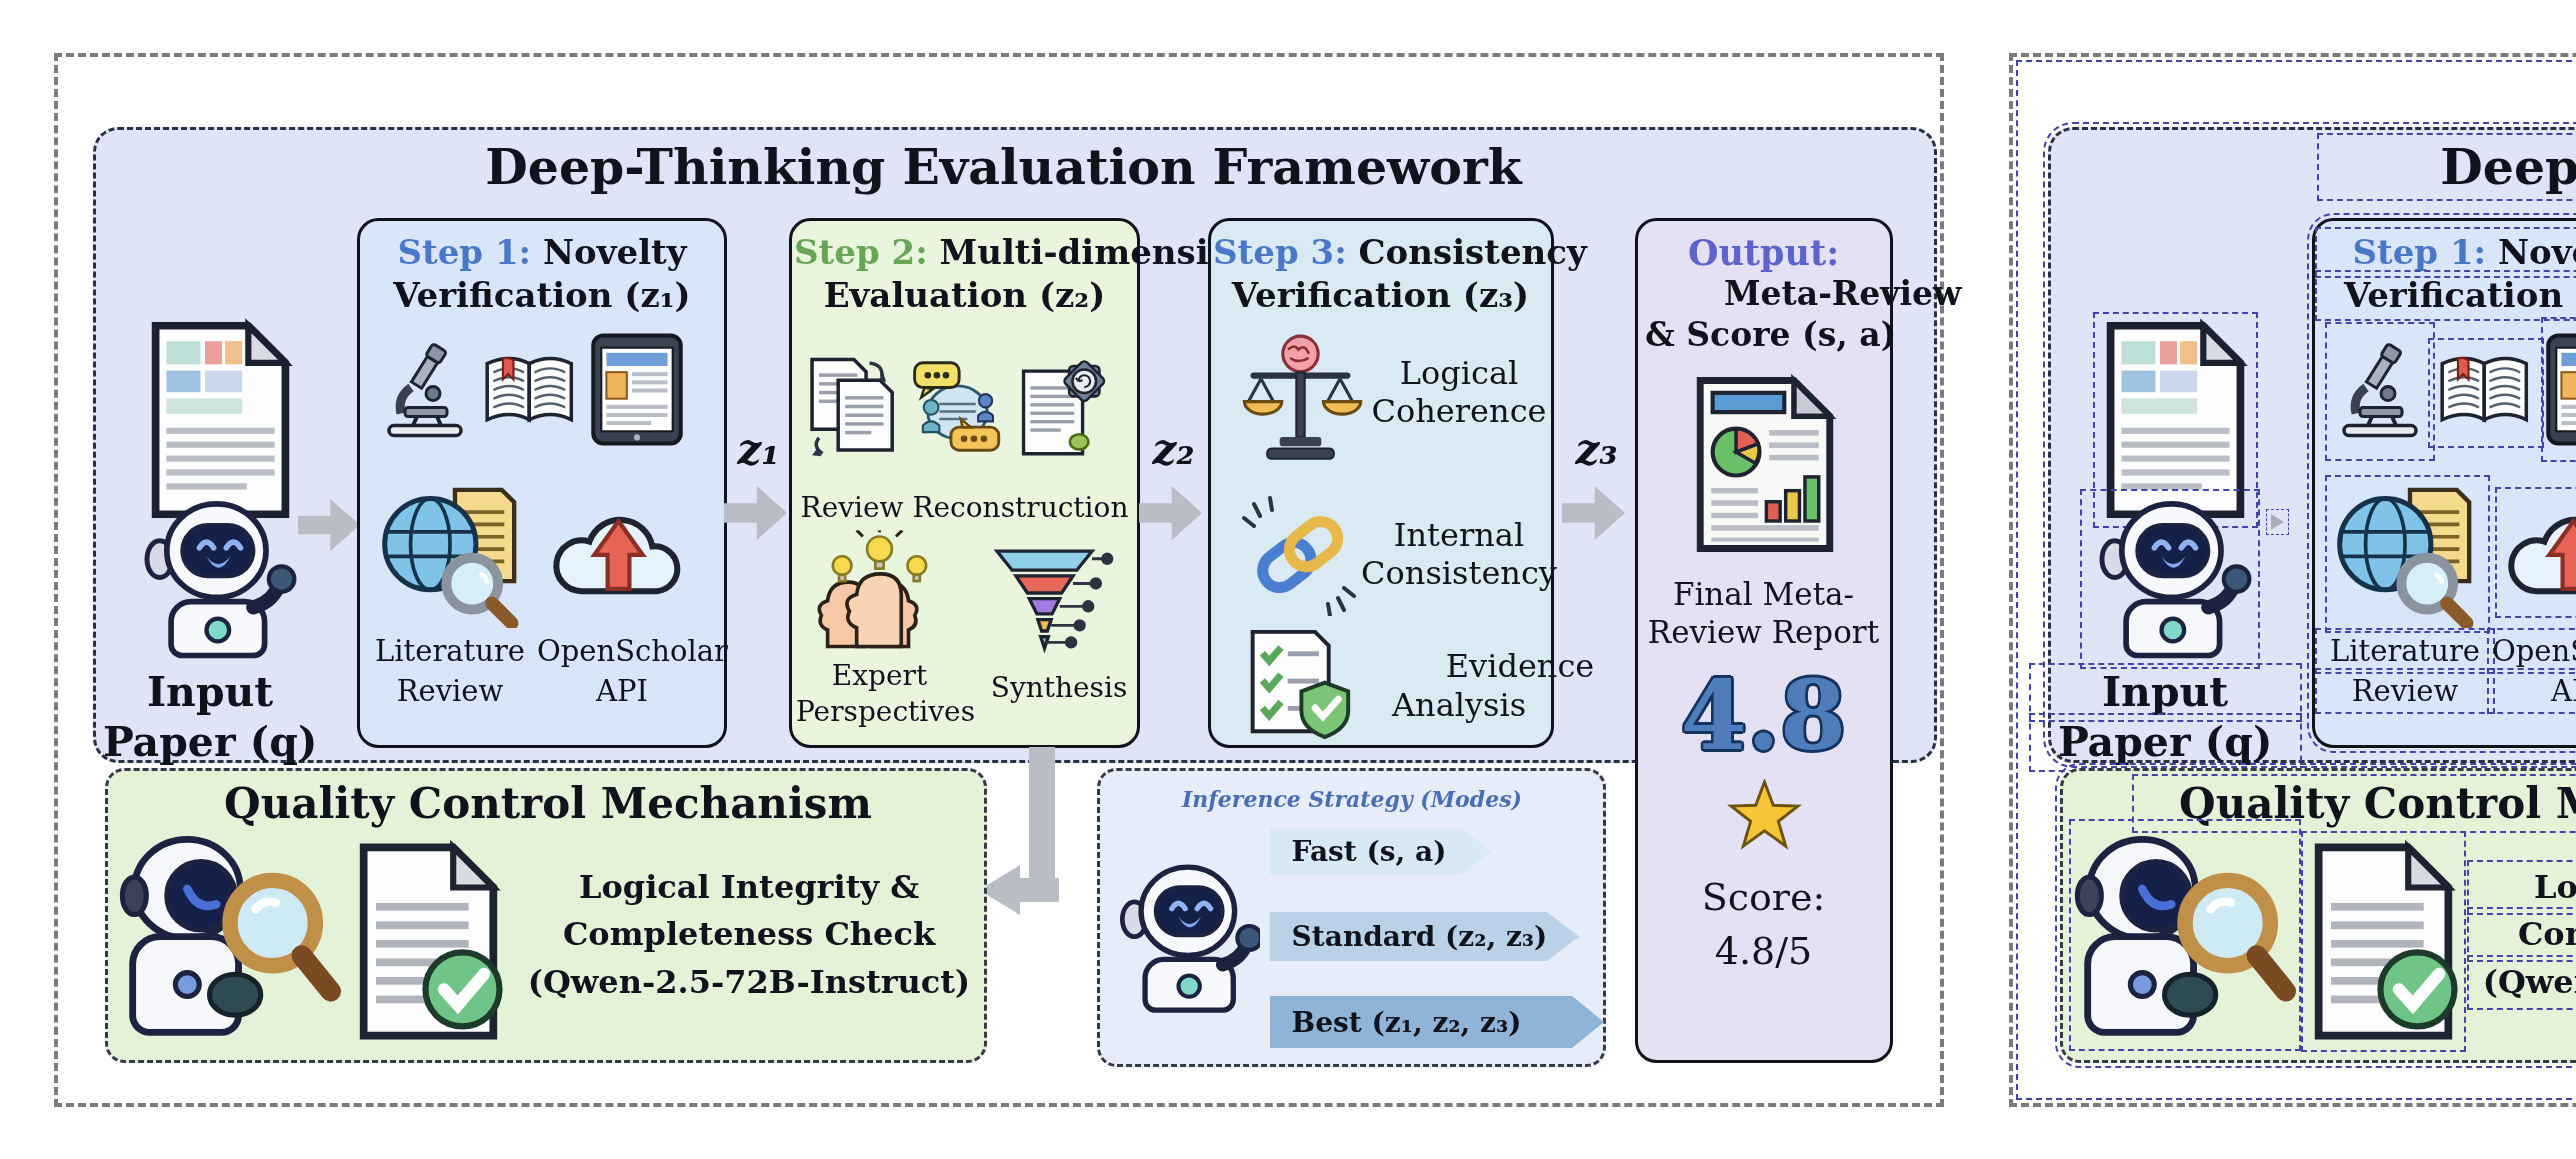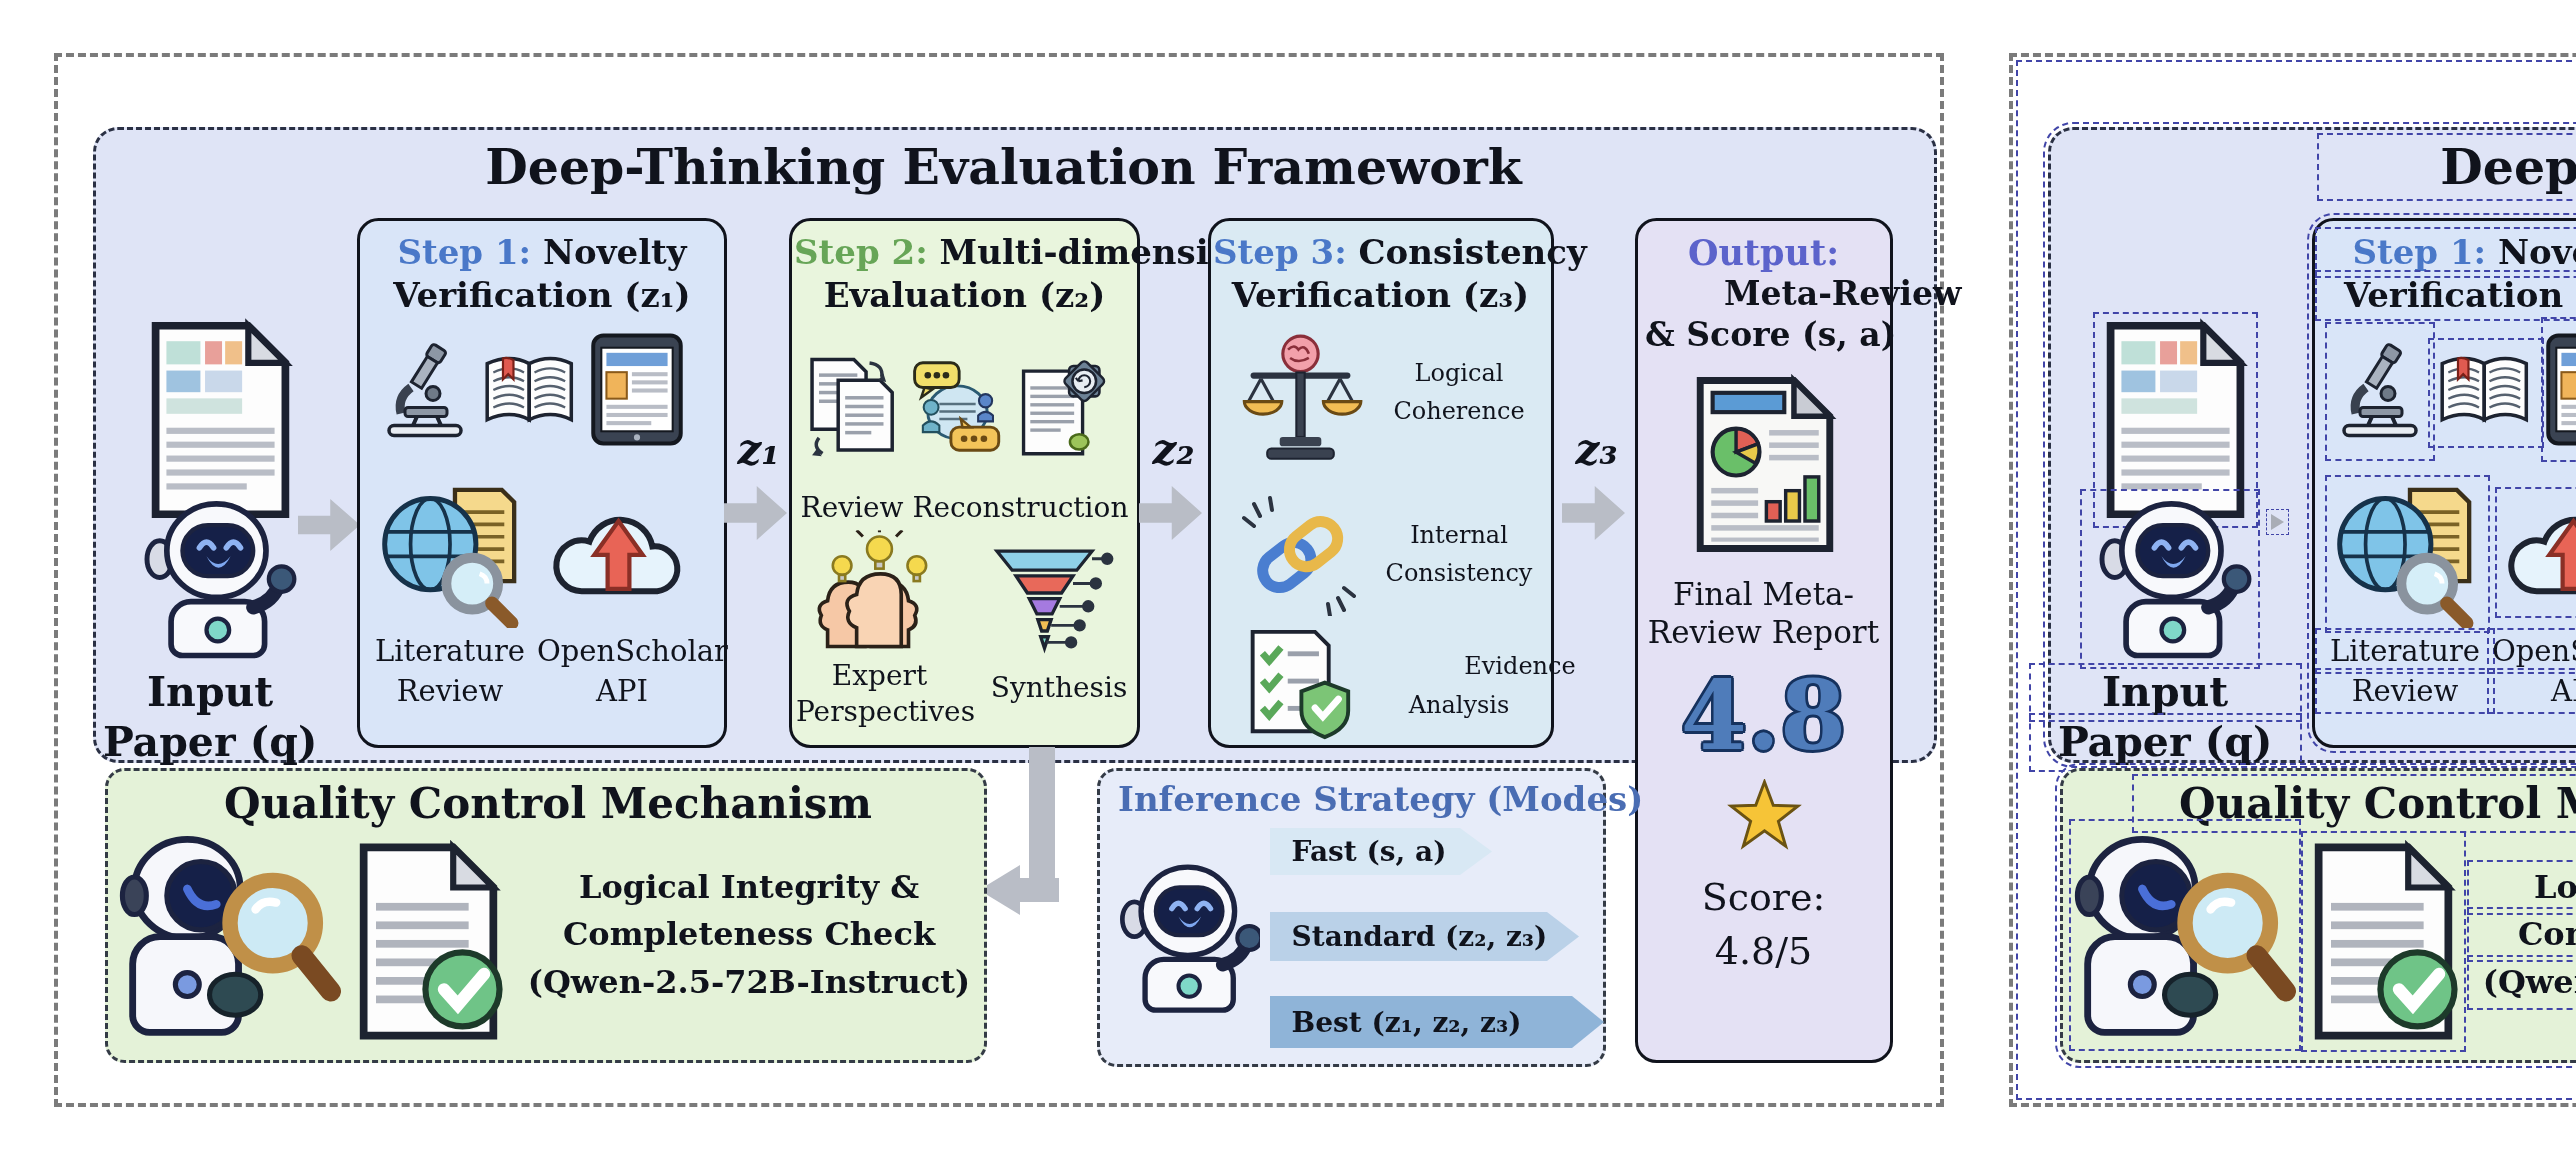--- a/index.html
+++ b/index.html
@@ -23,31 +23,31 @@
   .box-qc{position:absolute;left:47px;top:711px;width:882px;height:295px;background:#e4f2d8;
           border:3.6px dashed #343b46;border-radius:19.6px;box-sizing:border-box;}
   .box-inf{position:absolute;left:1039px;top:711px;width:509px;height:299px;background:#e7ecf9;
            border:3.6px dashed #343b46;border-radius:19.6px;box-sizing:border-box;}
   
   .t{position:absolute;text-align:center;white-space:nowrap;}
   .fw-title{font-size:49px;font-weight:bold;}
   .step-line{font-size:34px;font-weight:bold;line-height:41px;height:41px;}
   .pfx-blue{color:#4a78c8;} .pfx-green{color:#67a557;} .pfx-indigo{color:#5c63cb;} .pfx-steel{color:#4a6db3;}
   .lbl{font-size:29px;line-height:36px;height:36px;}
-  .lbl58{font-size:24px;line-height:36px;height:36px;text-align:center;}
+  .lbl58{font-size:32px;line-height:36px;height:36px;text-align:center;}
   .lbl54{font-size:28px;line-height:34px;height:34px;}
   .zlab{font-size:42px;font-weight:bold;font-style:italic;line-height:49px;height:49px;}
   .in-lab{font-size:41px;font-weight:bold;line-height:49px;height:49px;}
   .out-line{font-size:33px;font-weight:bold;line-height:40px;height:40px;}
   .score-big{font-size:95px;font-weight:bold;color:#4f7cba;line-height:108px;height:108px;
              text-shadow:2.6px 0 #16325e,-2.6px 0 #16325e,0 2.6px #16325e,0 -2.6px #16325e,2.1px 2.1px #16325e,-2.1px -2.1px #16325e,2.1px -2.1px #16325e,-2.1px 2.1px #16325e;}
   .score-t{font-size:38px;line-height:47px;height:47px;}
   .qc-title{font-size:42px;font-weight:bold;line-height:49px;height:49px;}
   .qc-line{font-size:32px;font-weight:bold;line-height:45px;height:45px;}
-  .inf-title{font-size:34px;font-weight:bold;line-height:42px;height:42px;}
+  .inf-title{font-size:22px;font-weight:bold;line-height:42px;height:42px;font-style:italic;}
   
   .big-arrow{position:absolute;background:#b9bdc6;
              clip-path:polygon(0 32%,52% 32%,52% 0,100% 50%,52% 100%,52% 68%,0 68%);}
   .mini-arrow{display:none;position:absolute;width:0;height:0;border-top:8.2px solid transparent;
               border-bottom:8.2px solid transparent;border-left:13.4px solid #a9adb6;}
   .annotated .mini-arrow{display:block;outline:1.5px dashed #4145a8;outline-offset:4.6px;}
   .elbow-v{position:absolute;left:971px;top:690px;width:26px;height:155px;background:#b9bdc6;}
   .elbow-h{position:absolute;left:959px;top:821px;width:42px;height:24px;background:#b9bdc6;}
   .elbow-tip{position:absolute;left:921px;top:808px;width:0;height:0;border-top:25px solid transparent;
              border-bottom:25px solid transparent;border-right:41px solid #b9bdc6;}

